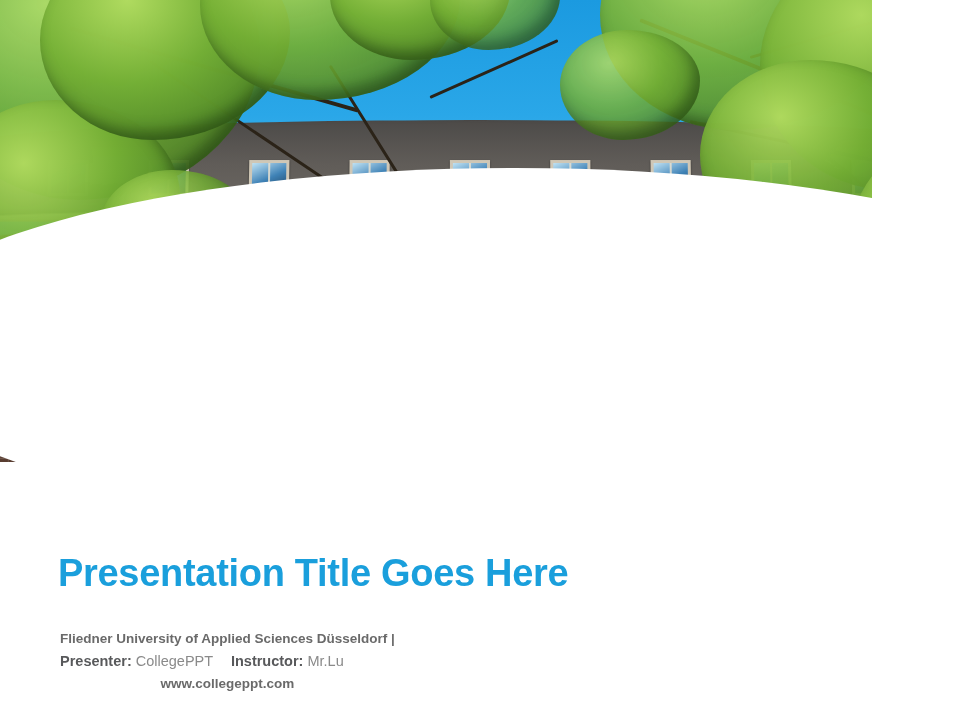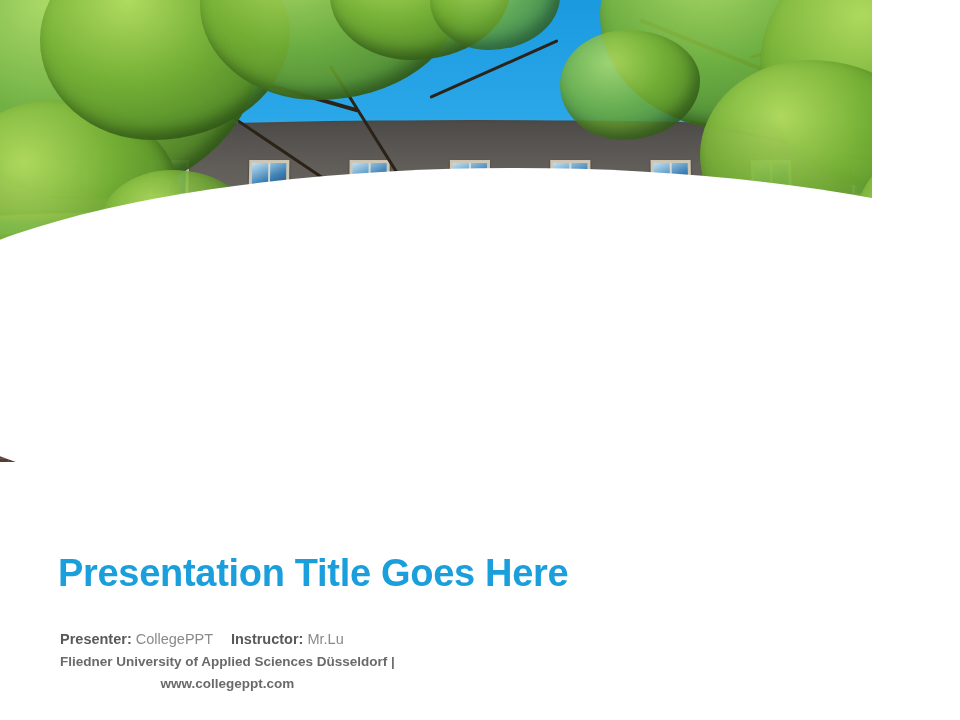--- a/index.html
+++ b/index.html
@@ -517,25 +517,25 @@
       <div class="white-ellipse"></div>
       <div class="photo-bottom-white"></div>
     </div>
   </div>
 
   <div class="content">
 
     <h1 class="title">Presentation Title Goes Here</h1>
 
     <div class="meta">
+      <div class="meta-line org">Fliedner University of Applied Sciences Düsseldorf  |</div>
       <div class="meta-line">
         <span class="lbl">Presenter:</span>
         <span class="val">CollegePPT</span>
         <span class="sp"></span>
         <span class="lbl">Instructor:</span>
         <span class="val">Mr.Lu</span>
       </div>
-      <div class="meta-line org">Fliedner University of Applied Sciences Düsseldorf  |</div>
       <div class="meta-line url">www.collegeppt.com</div>
     </div>
 
   </div>
 </div>
 
 </body></html>

